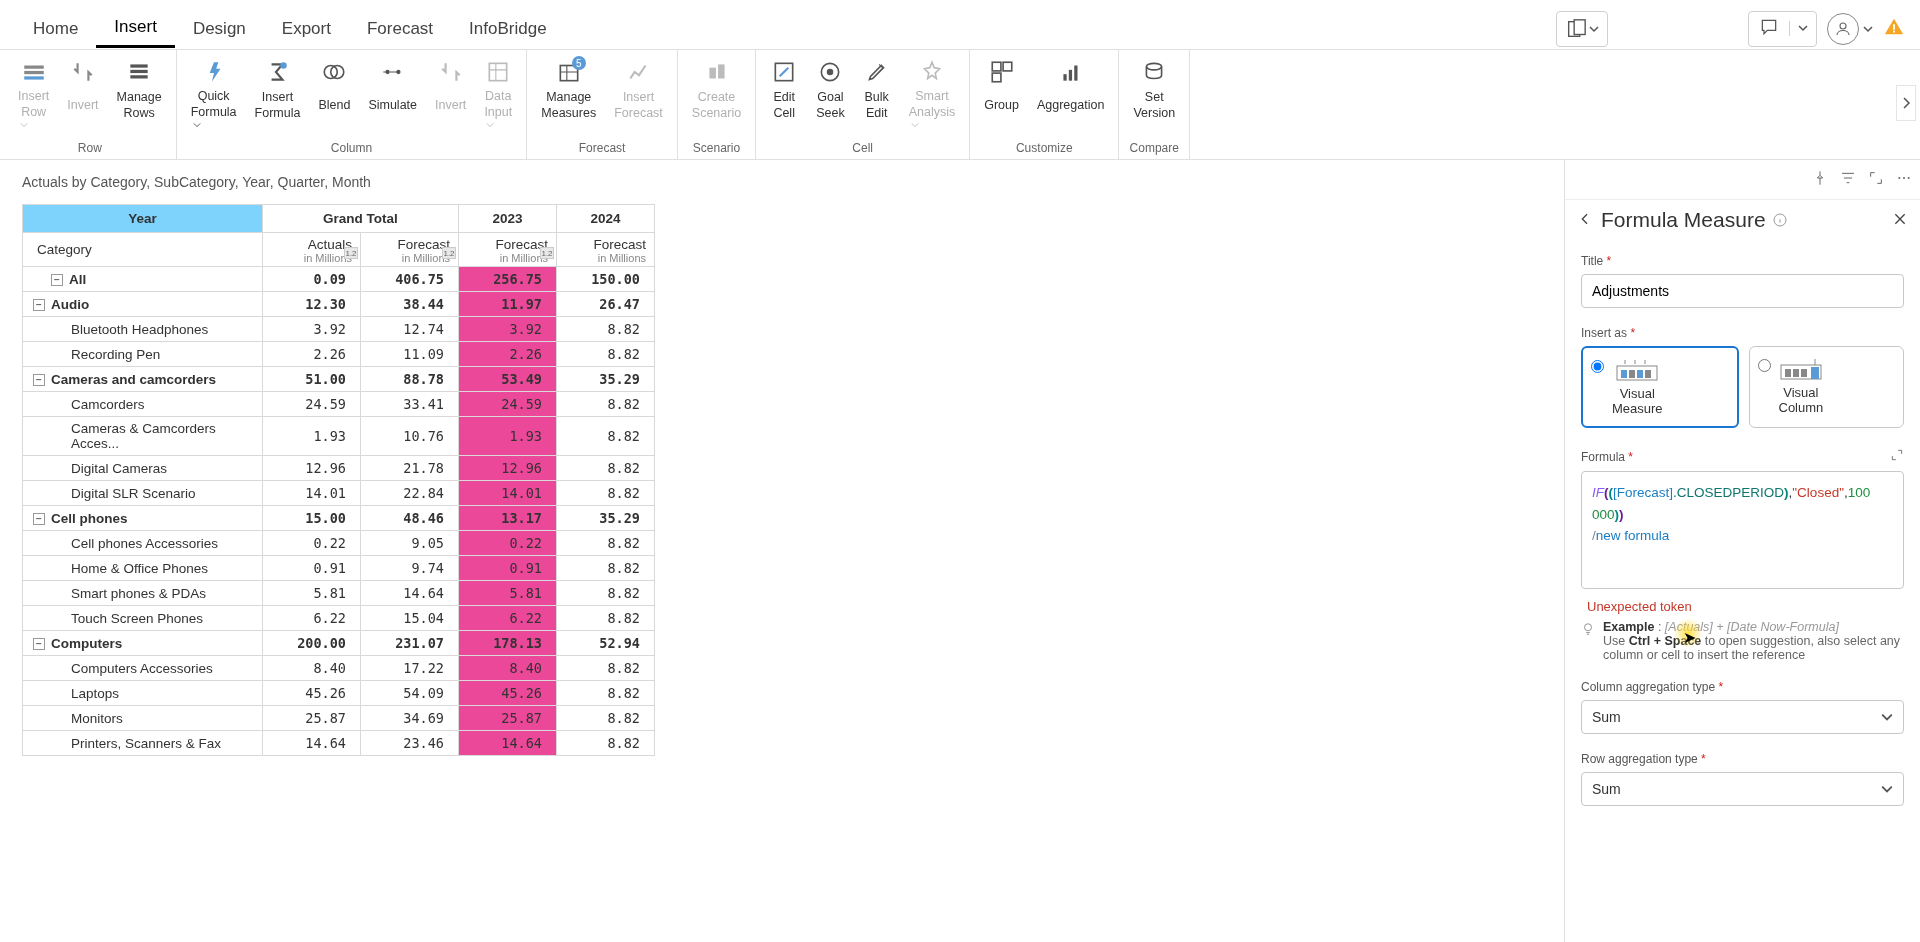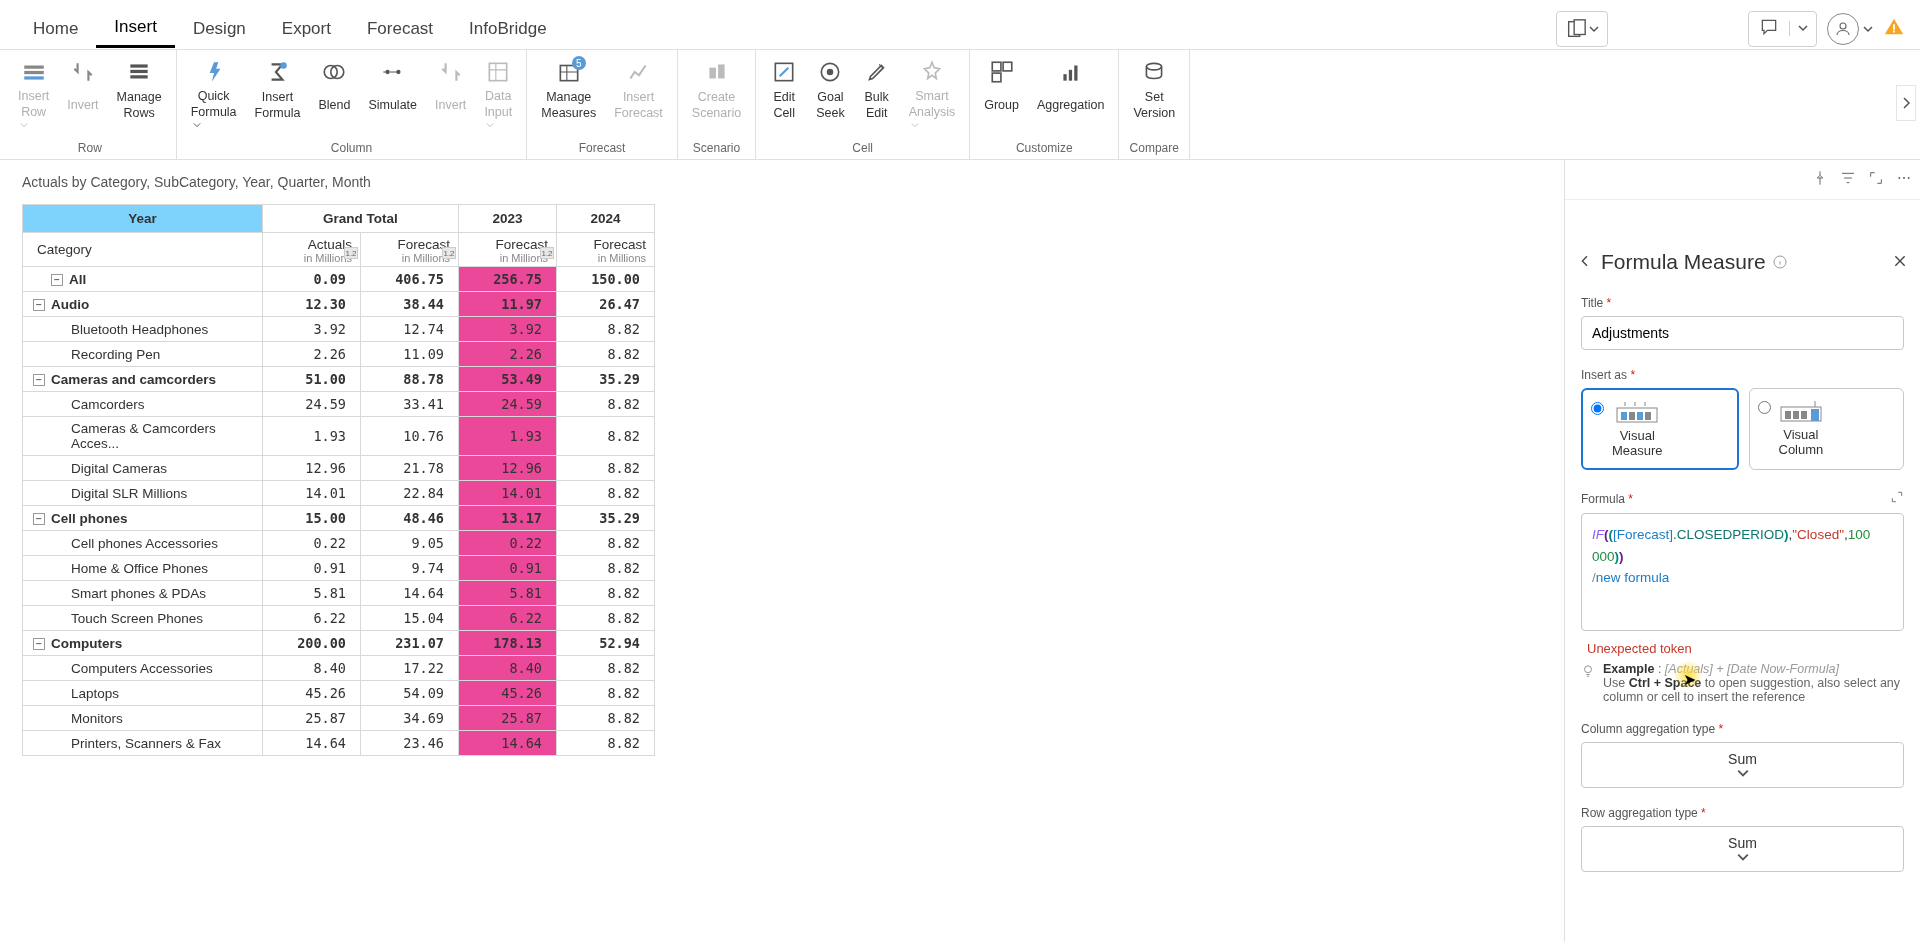--- a/index.html
+++ b/index.html
@@ -47,21 +47,21 @@
 td.catcell.group { font-weight: 600; }
 td.catcell.leaf { padding-left: 48px; font-weight: 400; }
 td.num { text-align: right; padding: 4px 14px 4px 4px; font-family: "Segoe UI", monospace; }
 td.num.bold { font-weight: 600; }
 td.shaded { background: #ec4899; }
 .exp-icon { display: inline-block; width: 12px; height: 12px; border: 1px solid #999; margin-right: 6px; vertical-align: middle; font-size: 10px; line-height: 10px; text-align: center; color: #666; }
 
 
 .panel { width: 356px; border-left: 1px solid #e0e0e0; background: #fff; display: flex; flex-direction: column; }
 .panel-topbar { height: 40px; display: flex; align-items: center; justify-content: flex-end; padding: 0 8px; gap: 12px; border-bottom: 1px solid #eee; }
-.panel-header { display: flex; align-items: center; padding: 8px 12px; gap: 8px; margin-top: 42px; }
+.panel-header { display: flex; align-items: center; padding: 8px 12px; gap: 8px; }
 .panel-title { font-size: 21px; font-weight: 400; flex: 1; display: flex; align-items: center; gap: 6px; }
 .panel-body { padding: 14px 16px; overflow: auto; flex: 1; font-size: 13px; }
 .fld-label { font-size: 12px; color: #555; margin-bottom: 6px; display: block; }
 .req { color: #d02020; }
 .fld-input { width: 100%; border: 1px solid #c8c8c8; border-radius: 4px; padding: 8px 10px; font-size: 14px; margin-bottom: 18px; }
 .insert-as-opts { display: flex; gap: 10px; margin-bottom: 20px; }
 .insert-opt { flex: 1; border: 1px solid #c8c8c8; border-radius: 6px; padding: 10px 8px; display: flex; align-items: flex-start; gap: 8px; cursor: pointer; }
 .insert-opt.selected { border: 2px solid #1976d2; }
 .insert-opt input[type=radio] { margin-top: 2px; }
 .insert-opt .opt-body { display: flex; flex-direction: column; align-items: center; gap: 4px; font-size: 13px; text-align: center; }
@@ -76,21 +76,21 @@
 .tk-paren1 { color: #6a1b9a; font-weight: 600; }
 .tk-paren2 { color: #00897b; font-weight: 600; }
 .tk-link { color: #1b7ec4; }
 .formula-err { color: #c4382a; font-size: 13px; padding: 8px 6px 4px; }
 .example-row { display: flex; gap: 8px; font-size: 12.5px; color: #666; padding: 2px 0 18px; }
 .example-row .bulb { color: #888; margin-top: 2px; }
 .example-row .ex-main { flex: 1; }
 .example-row .ex-label { font-weight: 600; color: #333; }
 .example-row .ex-formula { font-style: italic; color: #999; }
 .example-row .kbd { font-weight: 600; color: #333; }
-.select-fld { width: 100%; border: 1px solid #c8c8c8; border-radius: 4px; padding: 8px 10px; font-size: 14px; margin-bottom: 18px; display: flex; justify-content: space-between; align-items: center; cursor: pointer; flex-direction: column; }
+.select-fld { width: 100%; border: 1px solid #c8c8c8; border-radius: 4px; padding: 8px 10px; font-size: 14px; margin-bottom: 18px; display: flex; justify-content: space-between; align-items: center; cursor: pointer; }
 .cursor-highlight { position: absolute; width: 30px; height: 30px; background: radial-gradient(circle, rgba(255,220,50,0.9) 0%, rgba(255,220,50,0) 70%); border-radius: 50%; pointer-events: none; }
 .cursor-arrow { position: absolute; font-size: 16px; color: #000; }
 </style>
 </head>
 <body>
 
 <div class="menu-tabs">
   <div class="menu-tab">Home</div>
     <div class="menu-tab active">Insert</div>
     <div class="menu-tab">Design</div>
@@ -490,21 +490,21 @@
               <td class="num">8.82</td>
             </tr>
             <tr>
               <td class="catcell leaf" style=""><span>Digital Cameras</span></td>
               <td class="num">12.96</td>
               <td class="num">21.78</td>
               <td class="num shaded">12.96</td>
               <td class="num">8.82</td>
             </tr>
             <tr>
-              <td class="catcell leaf" style=""><span>Digital SLR Millions</span></td>
+              <td class="catcell leaf" style=""><span>Digital SLR Scenario</span></td>
               <td class="num">14.01</td>
               <td class="num">22.84</td>
               <td class="num shaded">14.01</td>
               <td class="num">8.82</td>
             </tr>
             <tr>
               <td class="catcell group" style=""><span class="exp-icon">−</span><span>Cell phones</span></td>
               <td class="num bold">15.00</td>
               <td class="num bold">48.46</td>
               <td class="num bold shaded">13.17</td>

